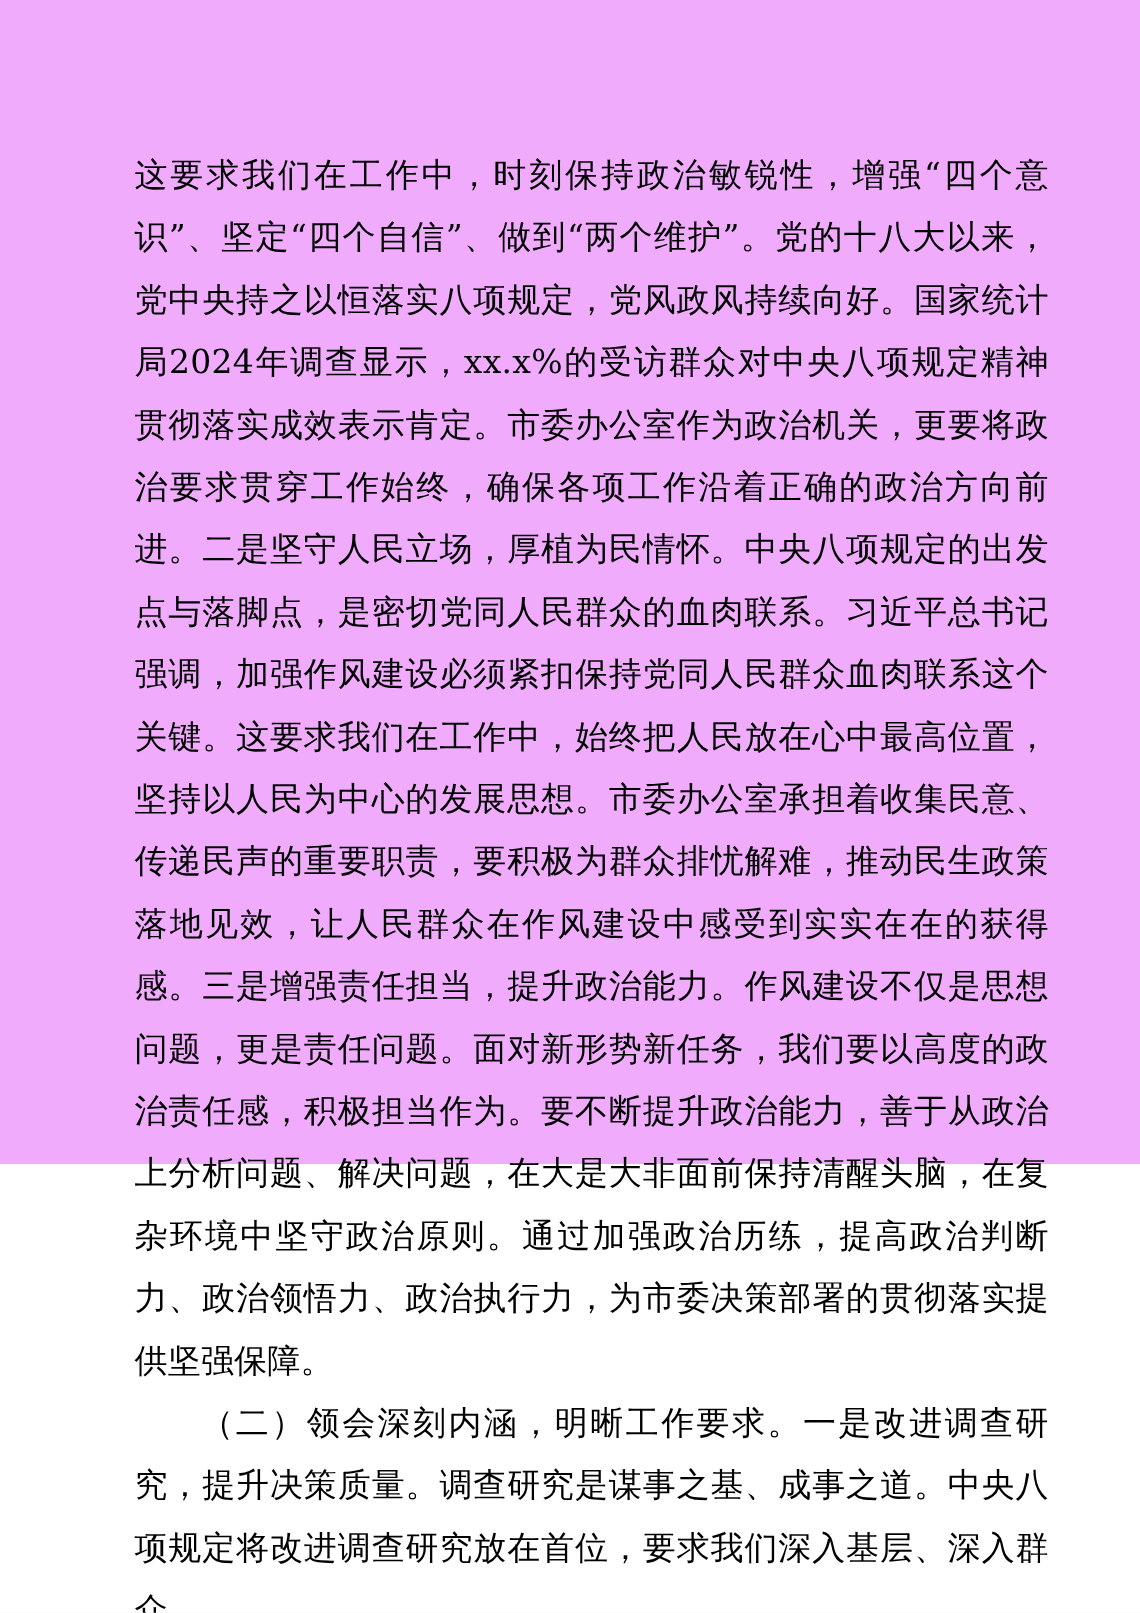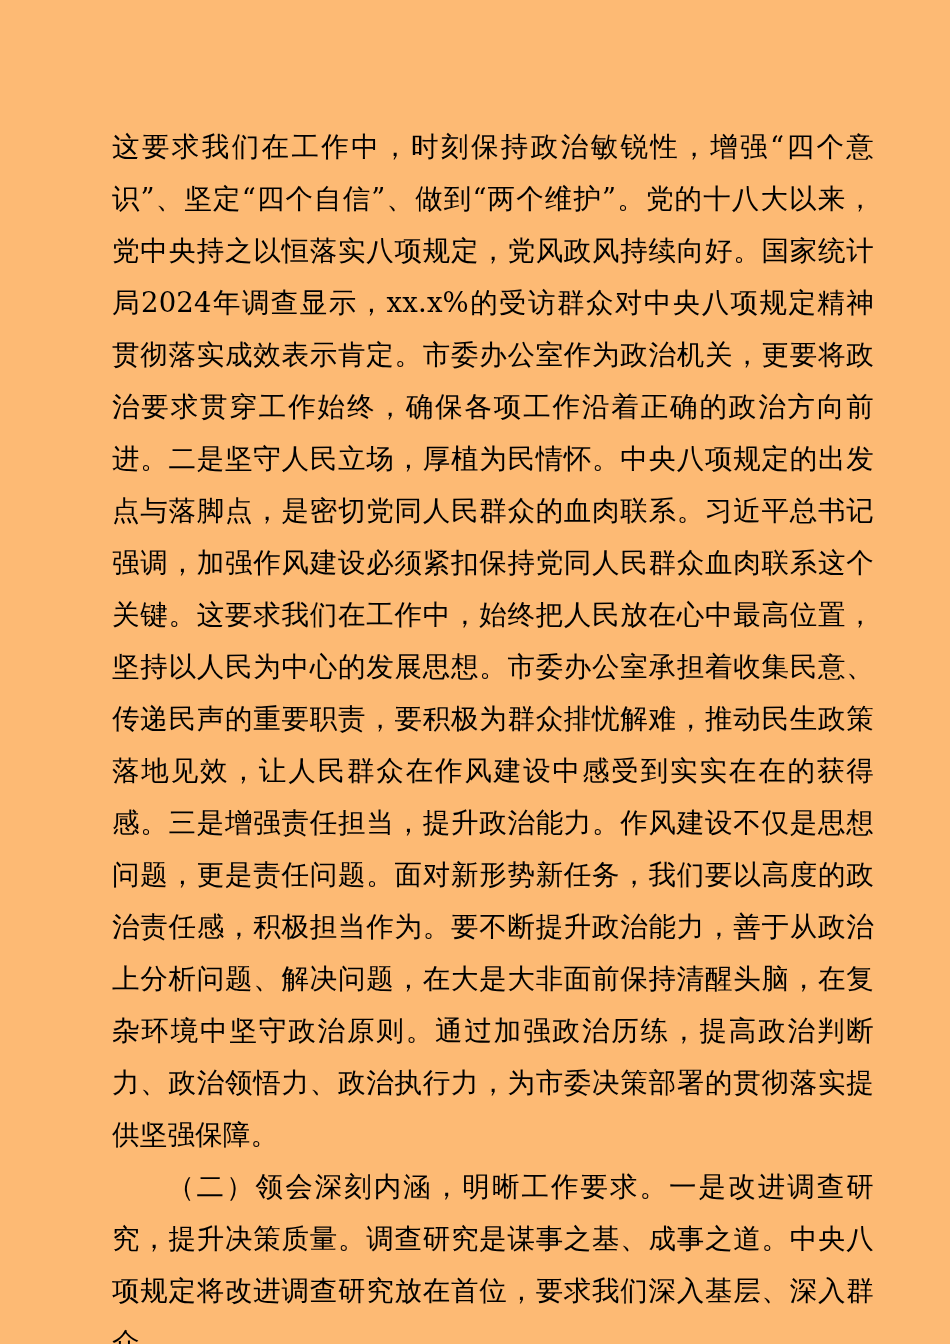--- a/index.html
+++ b/index.html
@@ -10,22 +10,22 @@
   body {
     width: 950px;
     height: 1344px;
     font-family: "DejaVu Serif", "Liberation Serif", serif;
     color: #000000;
     overflow: hidden;
   }
   .page {
     position: relative;
     width: 950px;
-    height: 1344px;
-    background: #fdba74;
+    height: 970px;
+    background: #f0abfc;
     box-sizing: border-box;
     padding: 120px 76px 60px 112px;
   }
   .doc-body {
     font-size: 27.5px;
     line-height: 52px;
     text-align: justify;
     text-justify: inter-ideograph;
     letter-spacing: 0.2px;
   }

